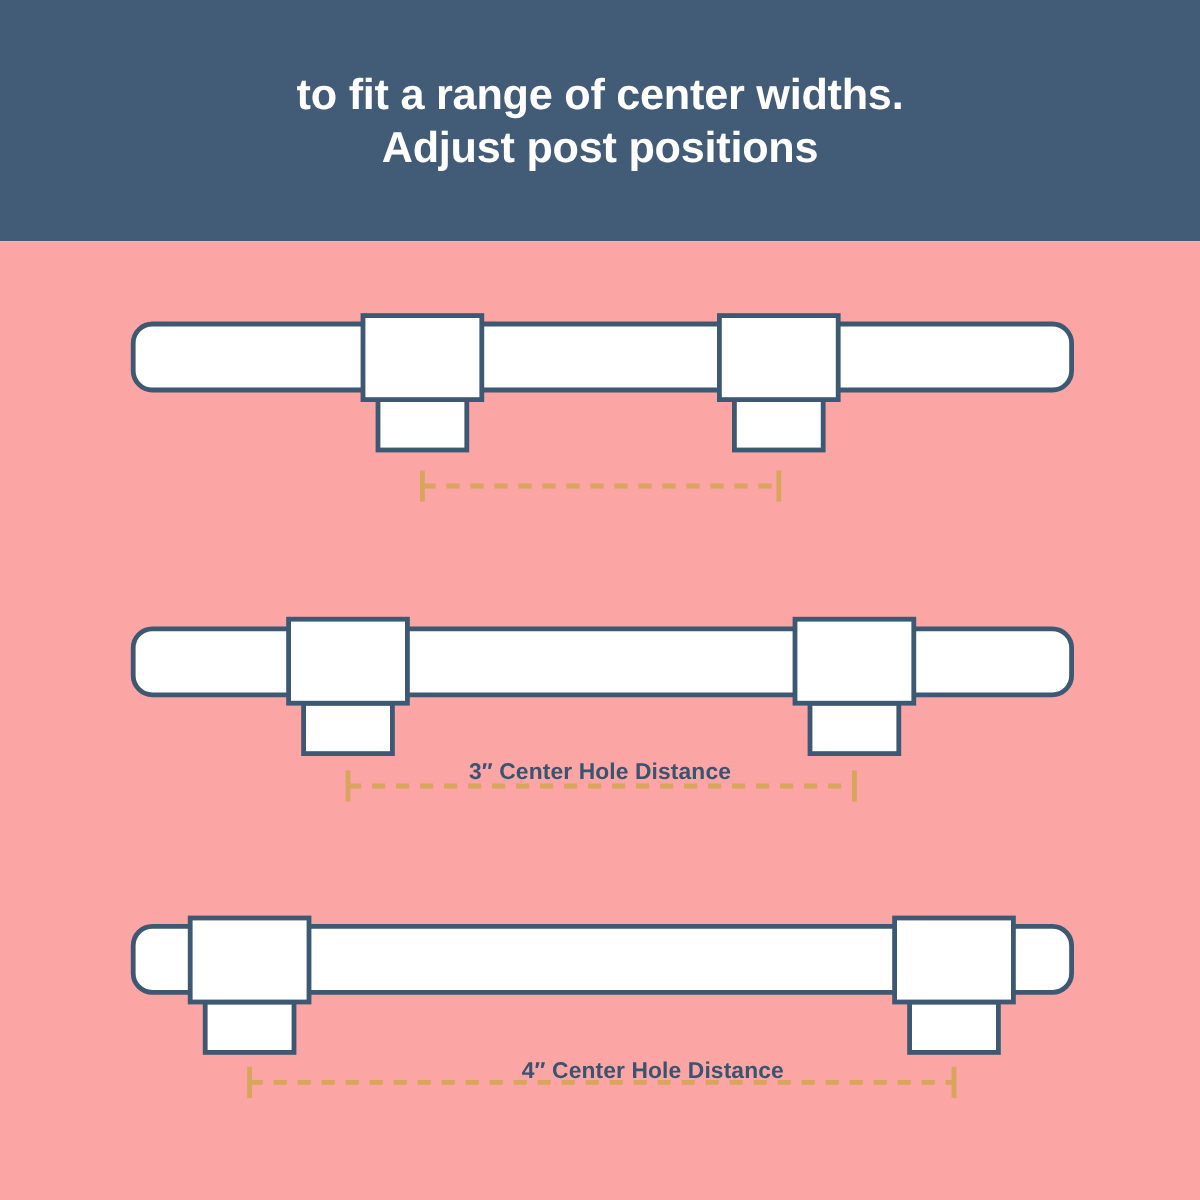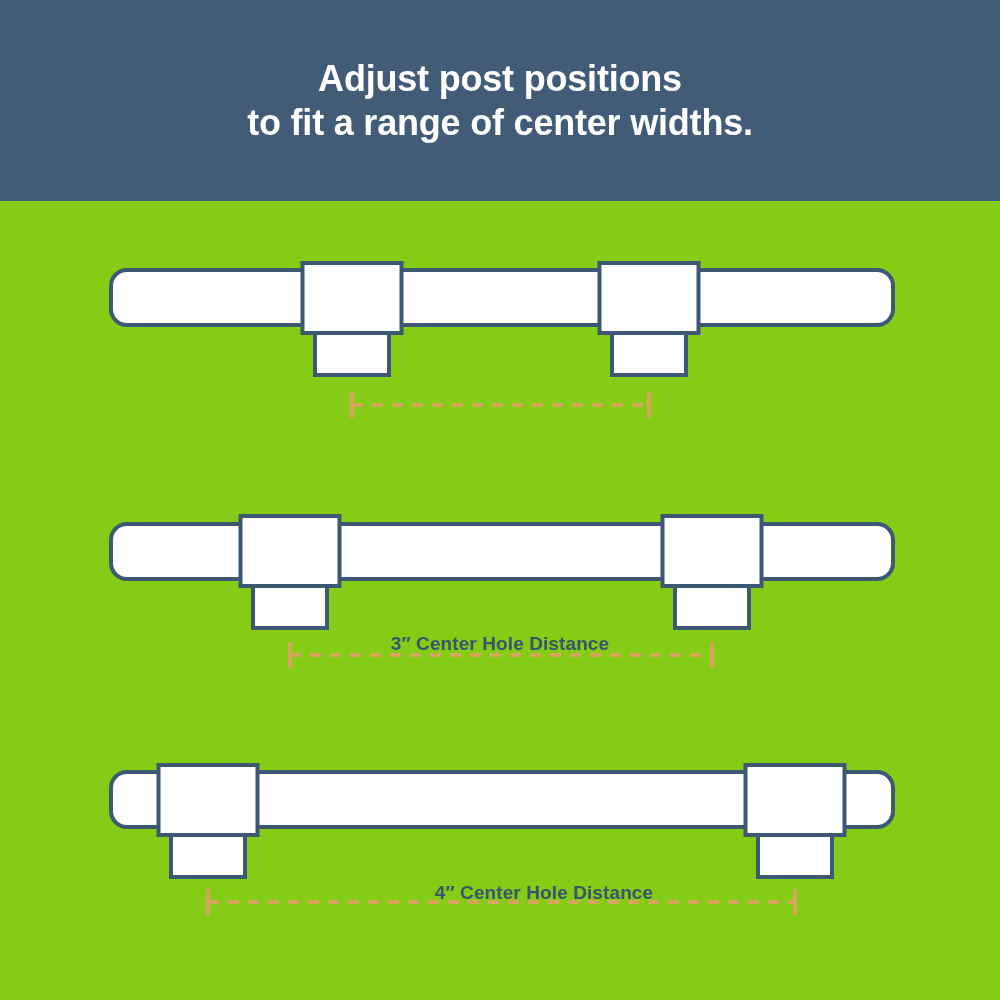--- a/index.html
+++ b/index.html
@@ -43,21 +43,21 @@
     text-align: center;
     white-space: nowrap;
   }
   
   #diagram-area {
     position: absolute;
     left: 0;
     top: 201px;
     width: 1000px;
     height: 799px;
-    background: #84cc16;
+    background: #fca5a5;
   }
   .diagram-svg {
     display: block;
     position: absolute;
     left: 0;
     top: 0;
   }
   .caption {
     position: absolute;
     width: 1000px;
@@ -71,22 +71,22 @@
   }
   #caption-row-0 { top: 432px; }
   #caption-row-1 { top: 681px; padding-left: 44px; }
 </style>
 </head>
 <body>
 
 <div id="page">
 
   <div id="header-banner">
+    <div class="headline-line">to fit a range of center widths.</div>
     <div class="headline-line">Adjust post positions</div>
-    <div class="headline-line">to fit a range of center widths.</div>
   </div>
 
   <div id="diagram-area">
     <svg id="handles-svg" class="diagram-svg" width="1000" height="799" viewBox="0 0 1000 799">
         <g>
           <rect x="111" y="69" width="782" height="55" rx="16" ry="16" fill="#ffffff" stroke="#3C5872" stroke-width="4"></rect>
           <rect x="315" y="132" width="74" height="42" fill="#ffffff" stroke="#3C5872" stroke-width="4"></rect>
           <rect x="302.5" y="62" width="99" height="70" fill="#ffffff" stroke="#3C5872" stroke-width="4"></rect>
           <rect x="612" y="132" width="74" height="42" fill="#ffffff" stroke="#3C5872" stroke-width="4"></rect>
           <rect x="599.5" y="62" width="99" height="70" fill="#ffffff" stroke="#3C5872" stroke-width="4"></rect>

